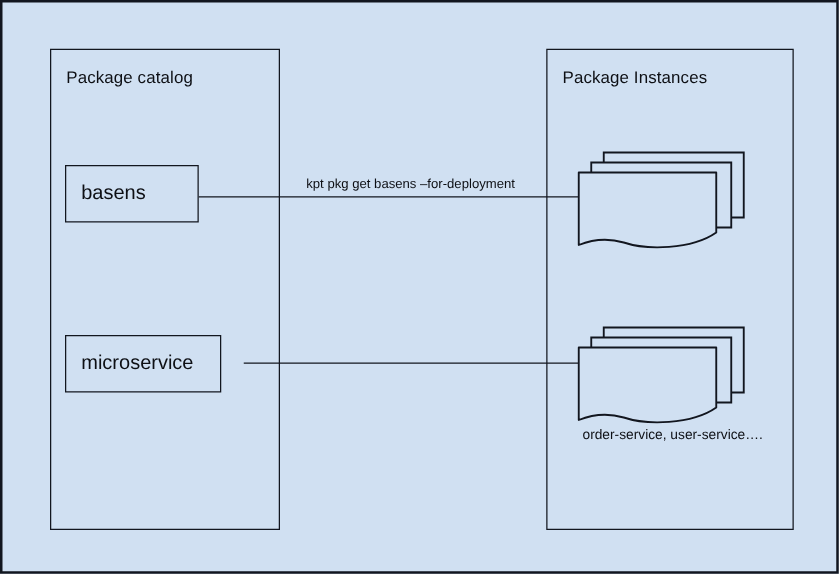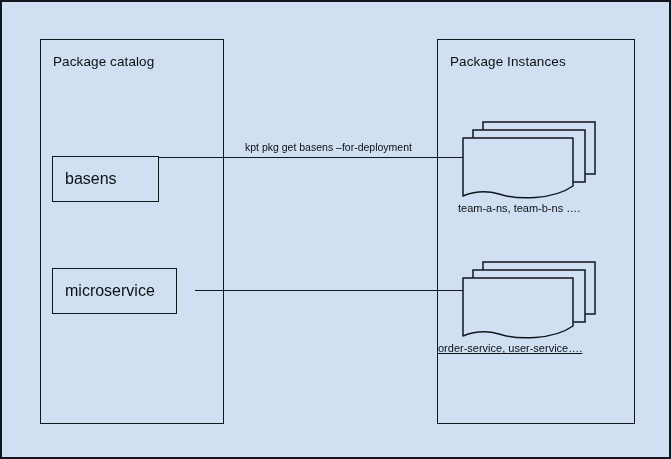--- a/index.html
+++ b/index.html
@@ -48,21 +48,21 @@
     position: absolute;
     border: 1.6px solid #12161f;
     box-sizing: border-box;
     background: transparent;
     display: flex;
     align-items: center;
     padding-left: 12px;
     font-size: 16px;
     color: #0d0f14;
   }
-  #box-basens       { left: 50px; top: 130px; width: 107px; height: 46px; margin-top: 24px; }
+  #box-basens       { left: 50px; top: 130px; width: 107px; height: 46px; }
   #box-microservice { left: 50px; top: 266px; width: 125px; height: 46px; }
 
   
   .edge {
     position: absolute;
     height: 0;
     border-top: 1.5px solid #12161f;
   }
   #edge-basens-line       { left: 157px; top: 155px; width: 316px; }
   #edge-microservice-line { left: 193px; top: 288px; width: 280px; }
@@ -98,21 +98,21 @@
   #stack-microservice { left: 459px; top: 252px; }
   .doc-stack svg { display: block; width: 140px; height: 90px; }
 
   .stack-caption {
     position: absolute;
     font-size: 11px;
     color: #0d0f14;
     white-space: nowrap;
   }
   #caption-basens       { left: 456px; top: 200px; }
-  #caption-microservice { left: 436px; top: 340px; text-decoration: underline; }
+  #caption-microservice { left: 464px; top: 340px; }
 </style>
 </head>
 <body>
 
 <div id="canvas">
 
   <div class="panel" id="panel-catalog">
     <div class="panel-title">Package catalog</div>
   </div>
 
@@ -135,21 +135,20 @@
   <div class="edge" id="edge-microservice-line"></div>
   <div class="arrowhead" id="arrow-microservice-head"></div>
 
   <div class="doc-stack" id="stack-basens">
     <svg viewBox="0 0 140 90" xmlns="http://www.w3.org/2000/svg">
       <path d="M22 8 H134 V60 H22 Z" fill="#d0e0f2" stroke="#12161f" stroke-width="1.5"></path>
       <path d="M12 16 H124 V68 H12 Z" fill="#d0e0f2" stroke="#12161f" stroke-width="1.5"></path>
       <path d="M2 24 H112 V72 C92 86 56 86 38 80 C24 76 12 78 2 82 Z" fill="#d0e0f2" stroke="#12161f" stroke-width="1.5" stroke-linejoin="round"></path>
     </svg>
   </div>
-  <div class="stack-caption" id="caption-basens">team-a-ns, team-b-ns ….</div>
 
   <div class="doc-stack" id="stack-microservice">
     <svg viewBox="0 0 140 90" xmlns="http://www.w3.org/2000/svg">
       <path d="M22 8 H134 V60 H22 Z" fill="#d0e0f2" stroke="#12161f" stroke-width="1.5"></path>
       <path d="M12 16 H124 V68 H12 Z" fill="#d0e0f2" stroke="#12161f" stroke-width="1.5"></path>
       <path d="M2 24 H112 V72 C92 86 56 86 38 80 C24 76 12 78 2 82 Z" fill="#d0e0f2" stroke="#12161f" stroke-width="1.5" stroke-linejoin="round"></path>
     </svg>
   </div>
   <div class="stack-caption" id="caption-microservice">order-service, user-service….</div>
 

